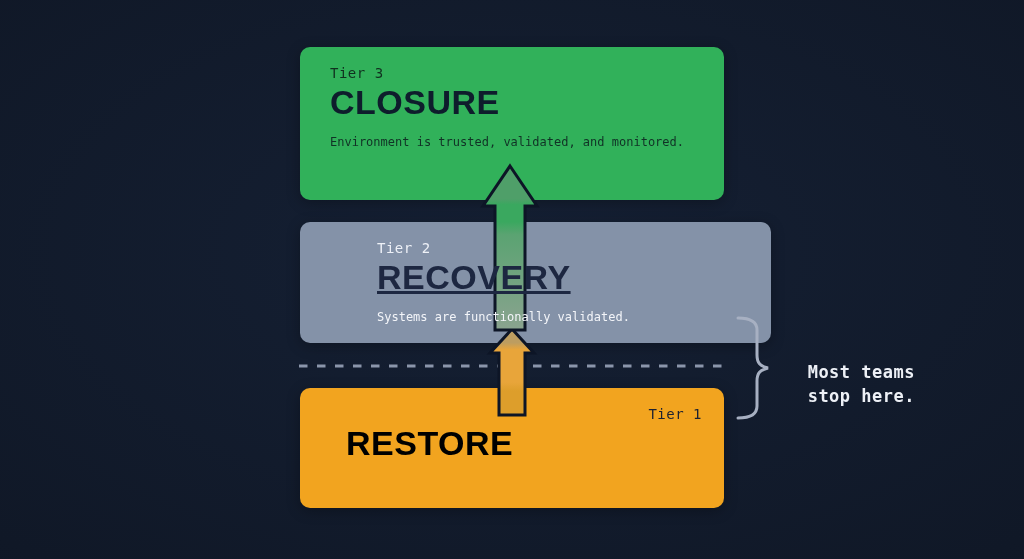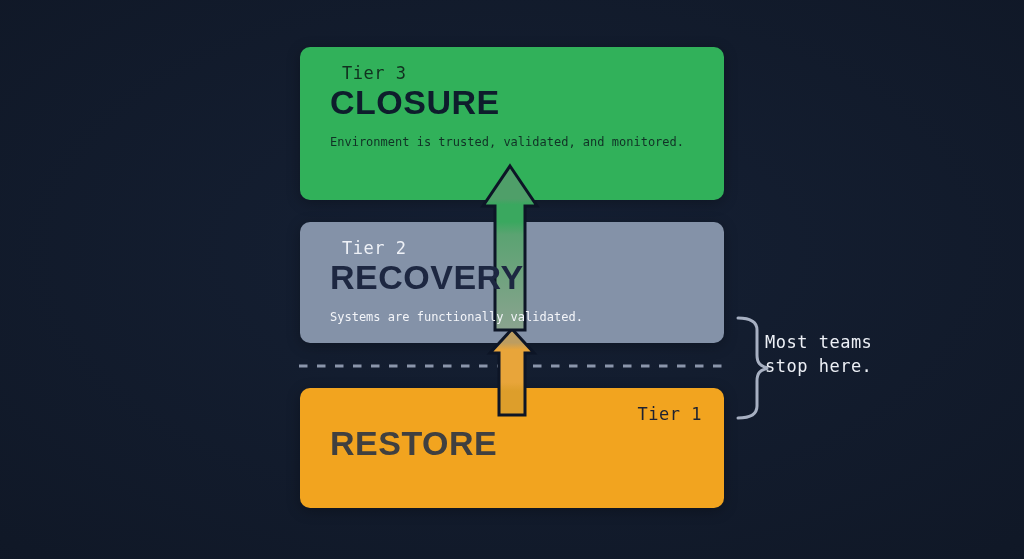--- a/index.html
+++ b/index.html
@@ -6,57 +6,57 @@
   .stage{
     position:relative;width:1024px;height:559px;overflow:hidden;
     background:radial-gradient(130% 130% at 50% 45%, #152034 0%, #101827 55%, #0a101f 100%);
     font-family:"DejaVu Sans Mono","Liberation Mono",monospace;
   }
   .box{position:absolute;left:300px;width:424px;border-radius:10px;box-shadow:0 3px 14px rgba(0,0,0,.28);}
   #tier3-box{top:47px;height:153px;}
   #tier2-box{top:222px;height:121px;}
   #tier1-box{top:388px;height:120px;}
   .box-inner{position:relative;z-index:3;padding:16px 22px 0 30px;}
-  .tier-label{font-size:17px;line-height:21px;letter-spacing:.5px;margin-left:12px;}
+  .tier-label{font-size:14px;line-height:21px;letter-spacing:.5px;}
   .tier-title{
     font-family:"Liberation Sans",sans-serif;font-weight:700;
     font-size:34px;line-height:36px;letter-spacing:.5px;
   }
   .tier-desc{font-size:12px;line-height:21px;margin-top:12px;letter-spacing:0;}
   .overlay{position:absolute;left:0;top:0;z-index:2;}
   .annotation{
-    position:absolute;z-index:3;left:765px;top:330px;width:150px;
-    text-align:left;font-size:17px;line-height:24px;letter-spacing:.5px;
+    position:absolute;z-index:3;left:765px;top:360px;width:150px;
+    text-align:right;font-size:17px;line-height:24px;letter-spacing:.5px;font-weight:bold;
   }
 </style>
 </head>
 <body>
 
 <div class="stage">
 
   <div class="box" id="tier3-box" style="background: rgb(49, 177, 90);">
     <div class="box-inner">
       <div class="tier-label" style="color: rgb(17, 48, 31);">Tier 3</div>
       <div class="tier-title" style="color: rgb(14, 29, 44);">CLOSURE</div>
       <div class="tier-desc" style="color: rgb(17, 50, 38);">Environment is trusted, validated, and monitored.</div>
     </div>
   </div>
 
-  <div class="box" id="tier2-box" style="background: rgb(132, 146, 168);">
+  <div class="box" id="tier2-box" style="background: rgb(132, 146, 168); padding-left: 47px;">
     <div class="box-inner">
       <div class="tier-label" style="color: rgb(238, 241, 247);">Tier 2</div>
-      <div class="tier-title" style="color: rgb(29, 39, 65);">RECOVERY</div>
+      <div class="tier-title" style="color: rgb(29, 39, 65); text-decoration: underline;">RECOVERY</div>
       <div class="tier-desc" style="color: rgb(243, 245, 249);">Systems are functionally validated.</div>
     </div>
   </div>
 
   <div class="box" id="tier1-box" style="background: rgb(242, 164, 31);">
     <div class="box-inner">
       <div class="tier-label" style="color: rgb(30, 34, 49); text-align: right;">Tier 1</div>
-      <div class="tier-title" style="color: #404040;">RESTORE</div>
+      <div class="tier-title" style="color: #000000; margin-left: 16px;">RESTORE</div>
     </div>
   </div>
 
   <svg class="overlay" width="1024" height="559" viewBox="0 0 1024 559">
     <defs>
       <linearGradient id="gradGreen" gradientUnits="userSpaceOnUse" x1="0" y1="166" x2="0" y2="330">
         <stop offset="0" stop-color="#4f9f69"></stop>
         <stop offset="0.20" stop-color="#4f9f69"></stop>
         <stop offset="0.235" stop-color="#3aa85f"></stop>
         <stop offset="0.34" stop-color="#3aa85f"></stop>

